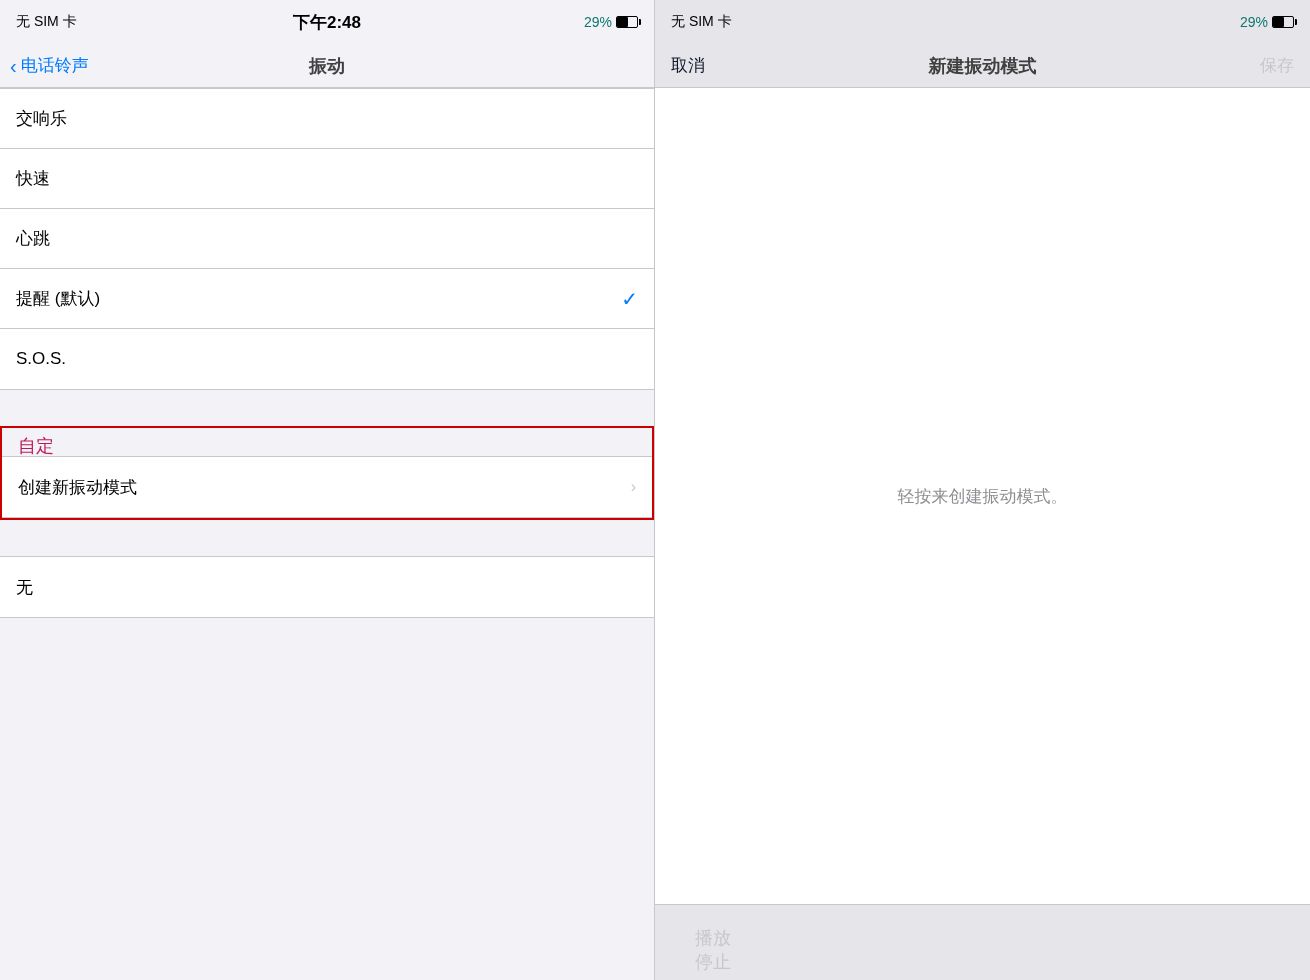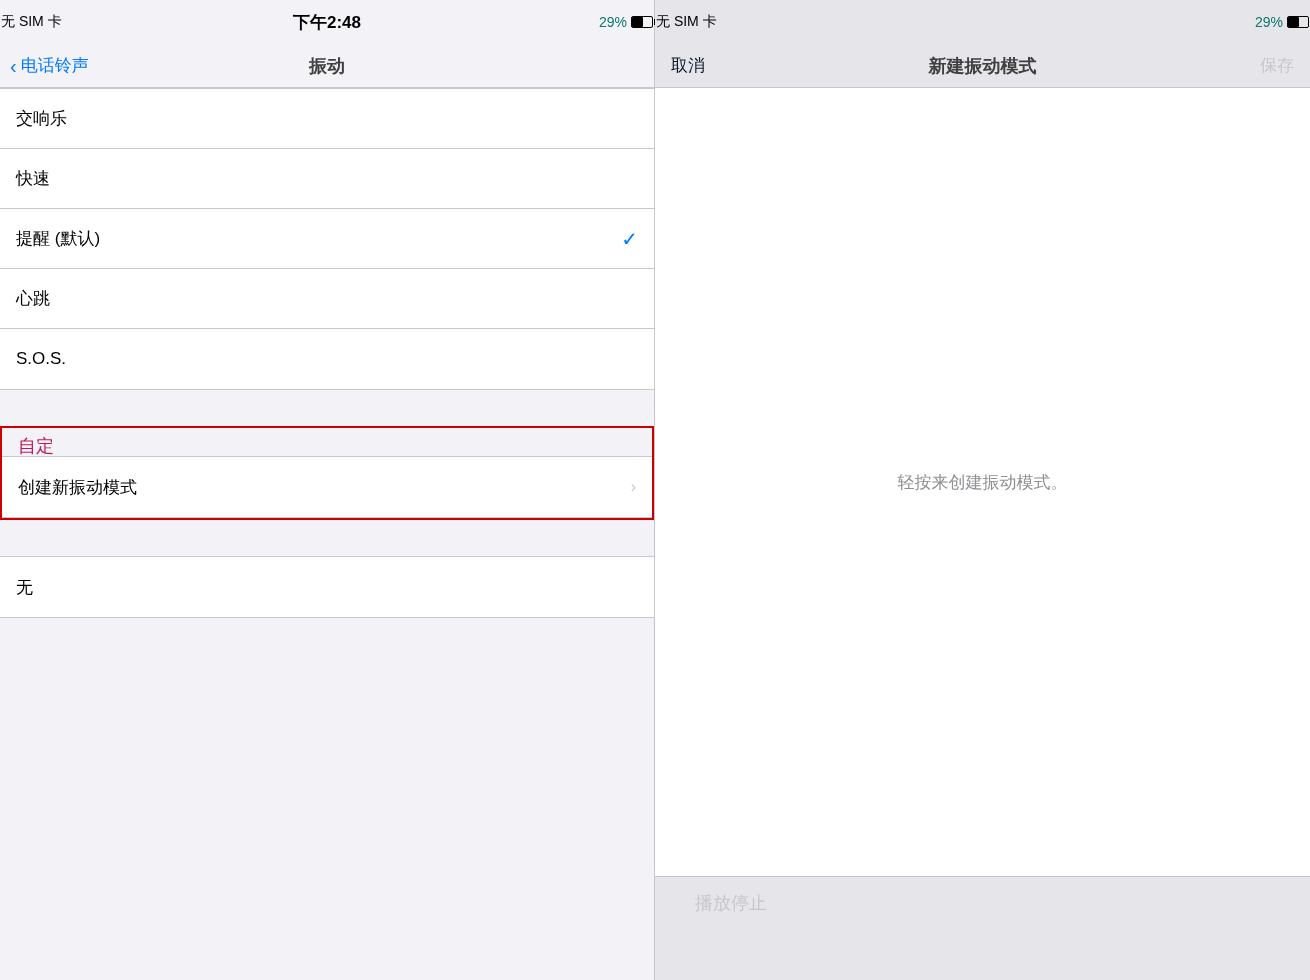--- a/index.html
+++ b/index.html
@@ -30,21 +30,21 @@
       display: flex;
       flex-direction: column;
     }
 
     
     .status-bar {
       height: 44px;
       display: flex;
       align-items: center;
       justify-content: space-between;
-      padding: 0 1px;
+      padding: 0 16px;
       background: #f2f2f7;
       flex-shrink: 0;
     }
     .status-bar.right-status {
       background: #e5e5ea;
     }
 
     .status-left {
       font-size: 14px;
       color: #000;
@@ -204,28 +204,29 @@
       justify-content: center;
       background: #ffffff;
     }
     .right-hint-text {
       font-size: 17px;
       color: #8e8e93;
     }
 
     
     .right-toolbar {
-      height: 104px;
+      height: 76px;
       background: #e5e5ea;
       border-top: 1px solid #c8c7cc;
       display: flex;
       align-items: flex-start;
-      justify-content: flex-start;
+      justify-content: center;
       padding: 14px 40px 0;
       flex-shrink: 0;
+      flex-direction: column;
     }
     .toolbar-btn {
       font-size: 18px;
       color: #c8c7cc;
       cursor: pointer;
     }
 
     .status-bar-wrapper {
       position: relative;
     }
@@ -255,25 +256,25 @@
   </div>
 
   <div class="list-section">
     <div class="list-item">
       <span class="list-item-text">交响乐</span>
     </div>
     <div class="list-item">
       <span class="list-item-text">快速</span>
     </div>
     <div class="list-item">
+      <span class="list-item-text">心跳</span>
+    </div>
+    <div class="list-item">
       <span class="list-item-text">提醒 (默认)</span>
       <span class="checkmark">✓</span>
-    </div>
-    <div class="list-item">
-      <span class="list-item-text">心跳</span>
     </div>
     <div class="list-item">
       <span class="list-item-text">S.O.S.</span>
     </div>
   </div>
 
   <div class="section-divider"></div>
   <div class="custom-section-wrapper">
     <div class="section-header">自定</div>
     <div class="custom-list">

